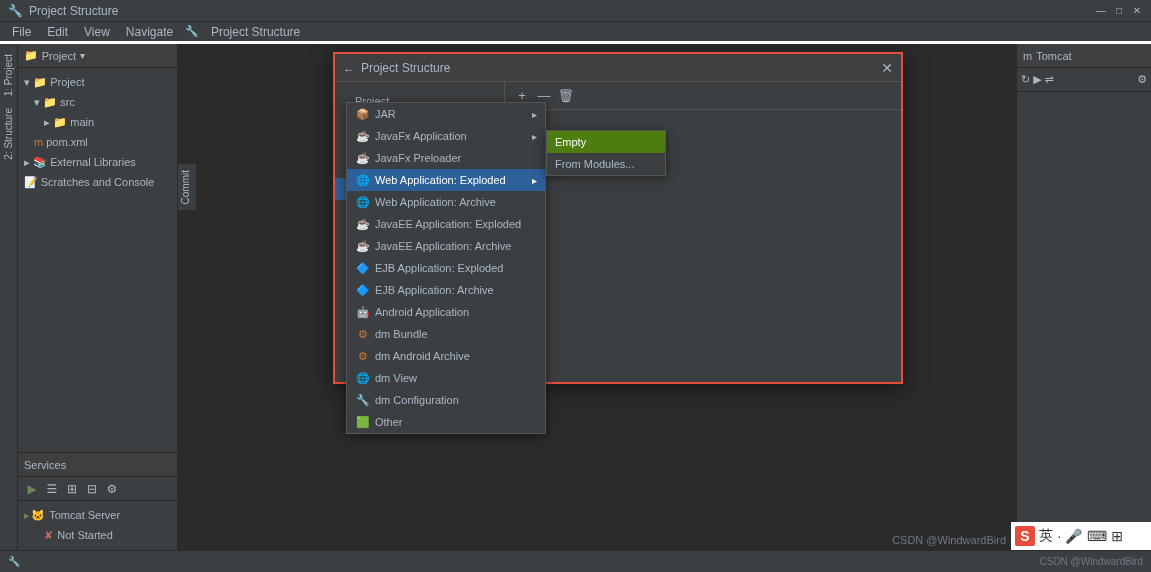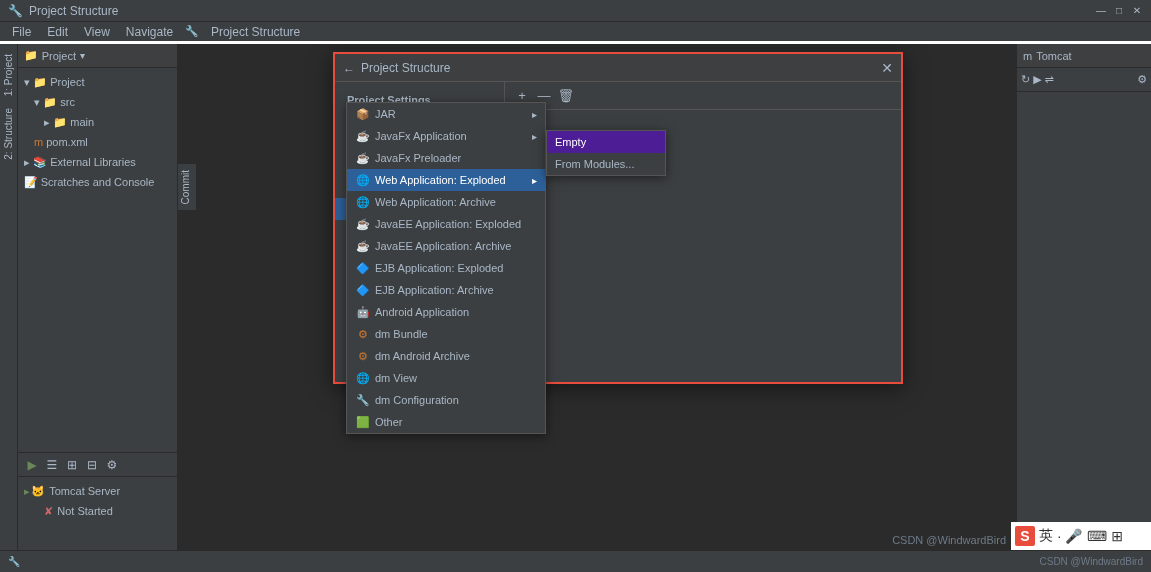--- a/index.html
+++ b/index.html
@@ -304,21 +304,21 @@
     }
     .submenu-item {
       height: 22px;
       padding: 0 8px;
       display: flex;
       align-items: center;
       font-size: 11px;
       color: #a9b7c6;
       cursor: pointer;
     }
-    .submenu-item.active { background: #4c1d95; color: #fff; }
+    .submenu-item.active { background: #4d7c0f; color: #fff; }
 
     
     .bottom-bar {
       position: absolute;
       bottom: 0;
       left: 0; right: 0;
       height: 22px;
       background: #3c3f41;
       border-top: 1px solid #2b2b2b;
       display: flex;
@@ -428,20 +428,23 @@
         <span style="margin-right:3px;">📚</span>
         <span>External Libraries</span>
       </div>
       <div class="tree-item">
         <span style="margin-right:3px;">📝</span>
         <span>Scratches and Console</span>
       </div>
     </div>
 
     <div class="services-panel">
+      <div class="services-header">
+        <span>Services</span>
+      </div>
       <div class="services-toolbar">
         <span class="svc-btn" style="color:#6a8759;">▶</span>
         <span class="svc-btn">☰</span>
         <span class="svc-btn">⊞</span>
         <span class="svc-btn">⊟</span>
         <span class="svc-btn">⚙</span>
       </div>
       <div class="services-content">
         <div class="server-item">
           <span style="margin-right:2px; color:#6a8759;">▸</span>
@@ -466,21 +469,20 @@
         <div class="dialog-titlebar">
 
           <span style="margin-right:6px; cursor:pointer; color:#a9b7c6;">←</span>
           <span>Project Structure</span>
           <span class="dialog-close" style="margin-left:auto;">✕</span>
         </div>
 
         <div class="dialog-body">
 
           <div class="dialog-nav">
-            <div class="nav-section-title">Project Settings</div>
             <div class="nav-item">Project</div>
             <div class="nav-item">Modules</div>
             <div class="nav-item">Libraries</div>
             <div class="nav-item">Facets</div>
             <div class="nav-item active">Artifacts</div>
             <div class="nav-section-title2">Platform Settings</div>
             <div class="nav-item">SDKs</div>
             <div class="nav-item">Global Libraries</div>
             <div style="height:20px;"></div>
             <div class="nav-item">Problems</div>

